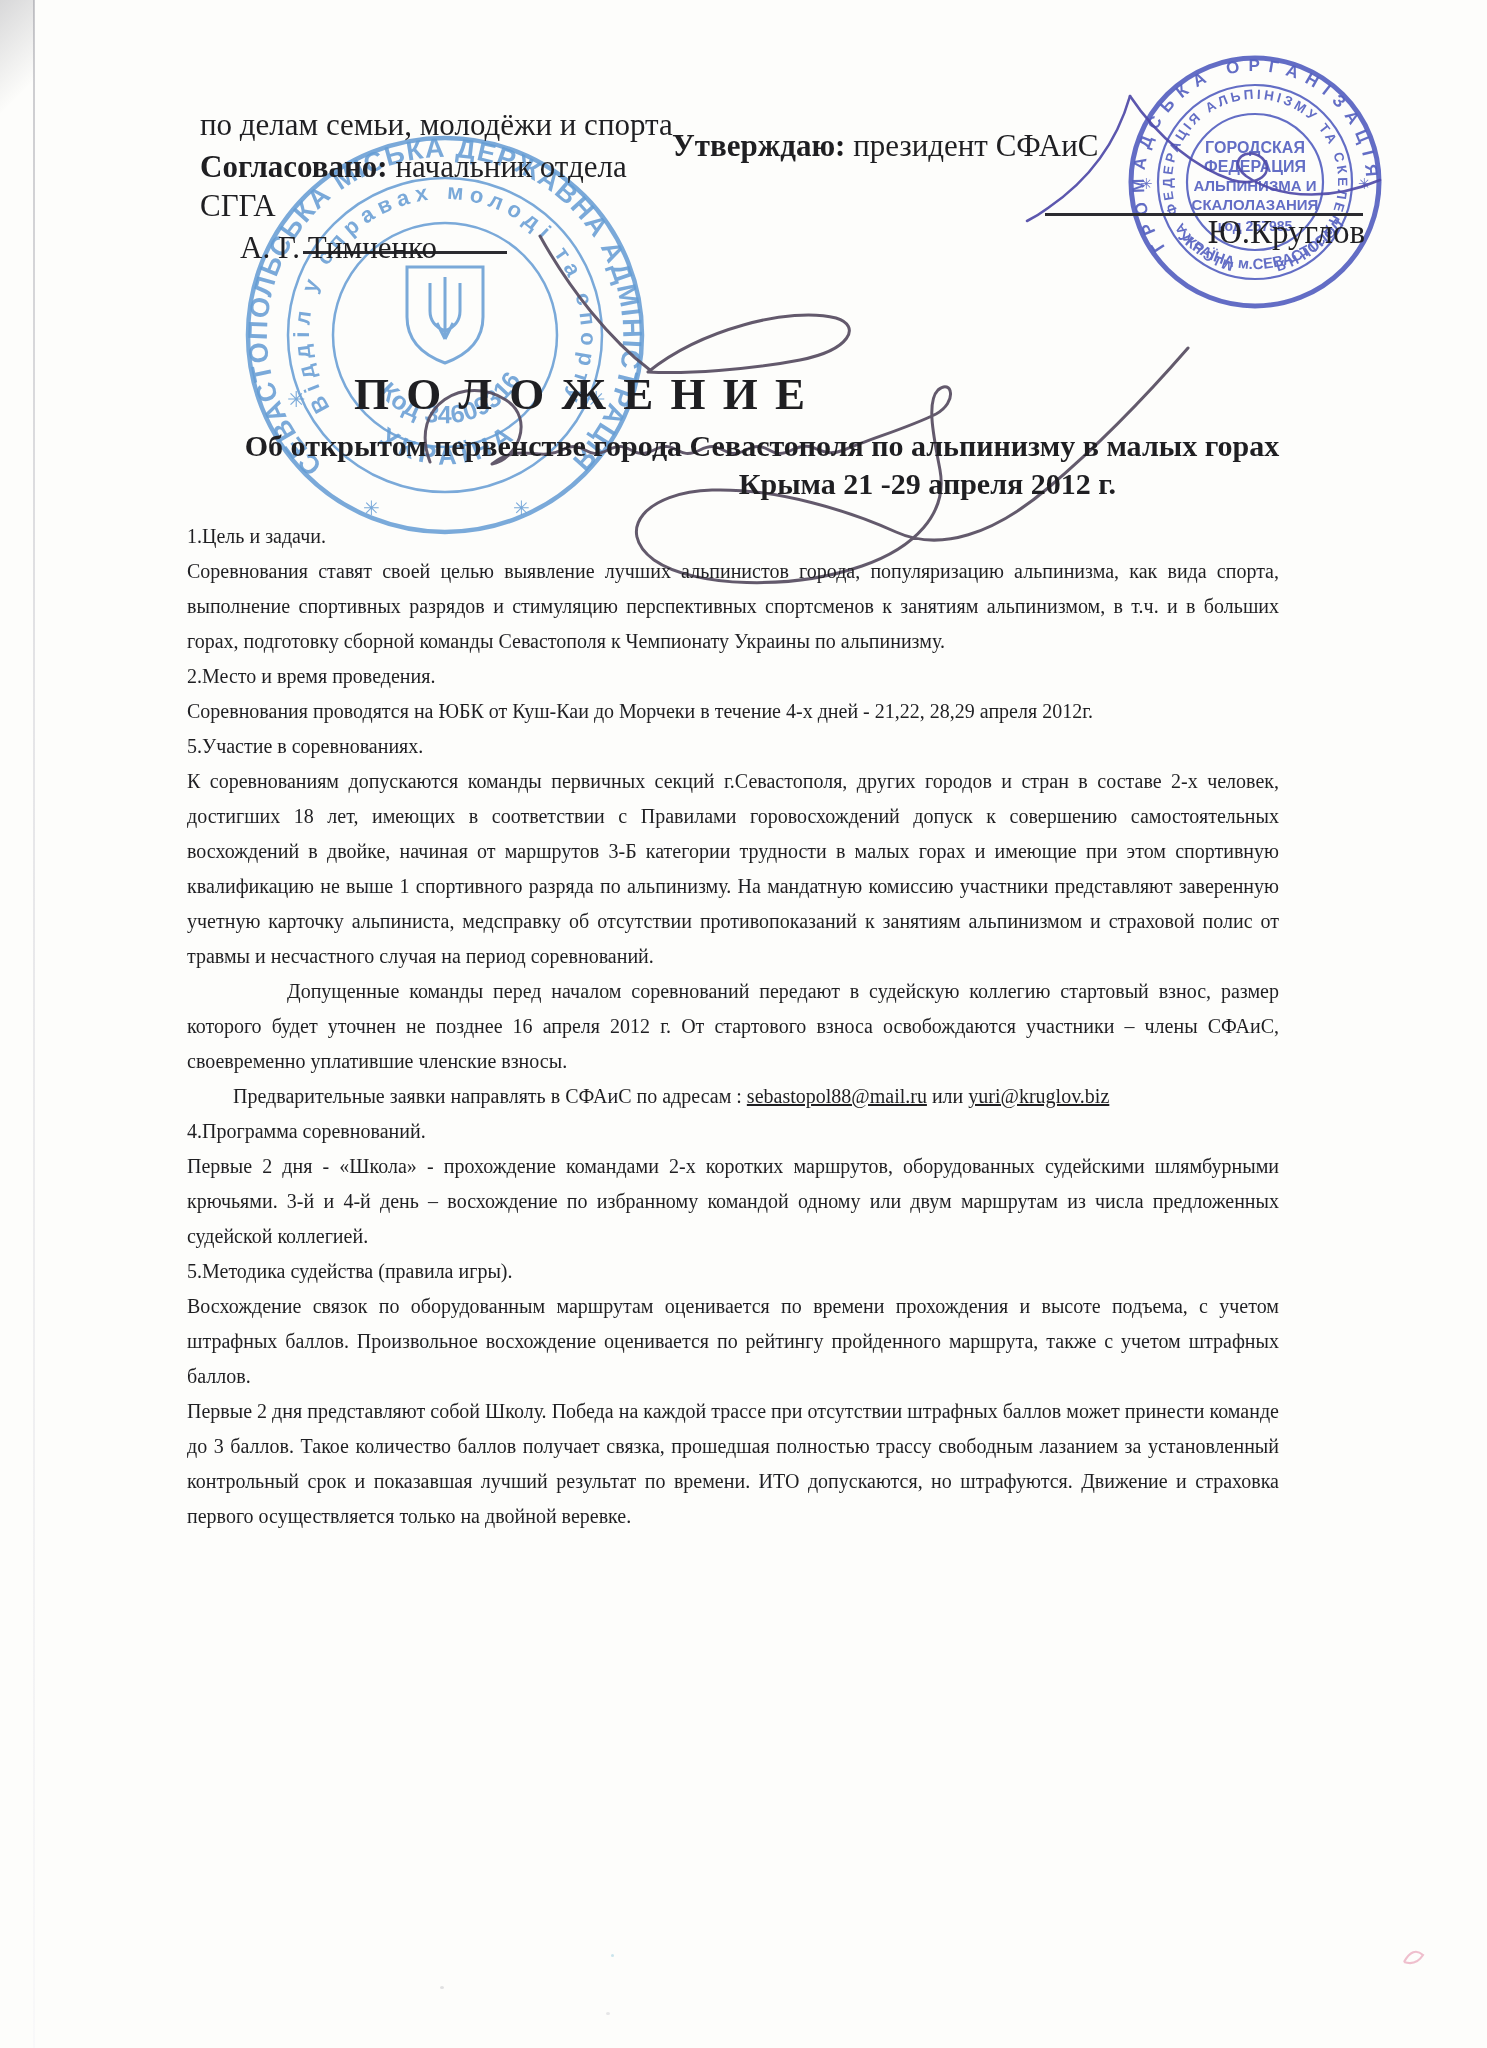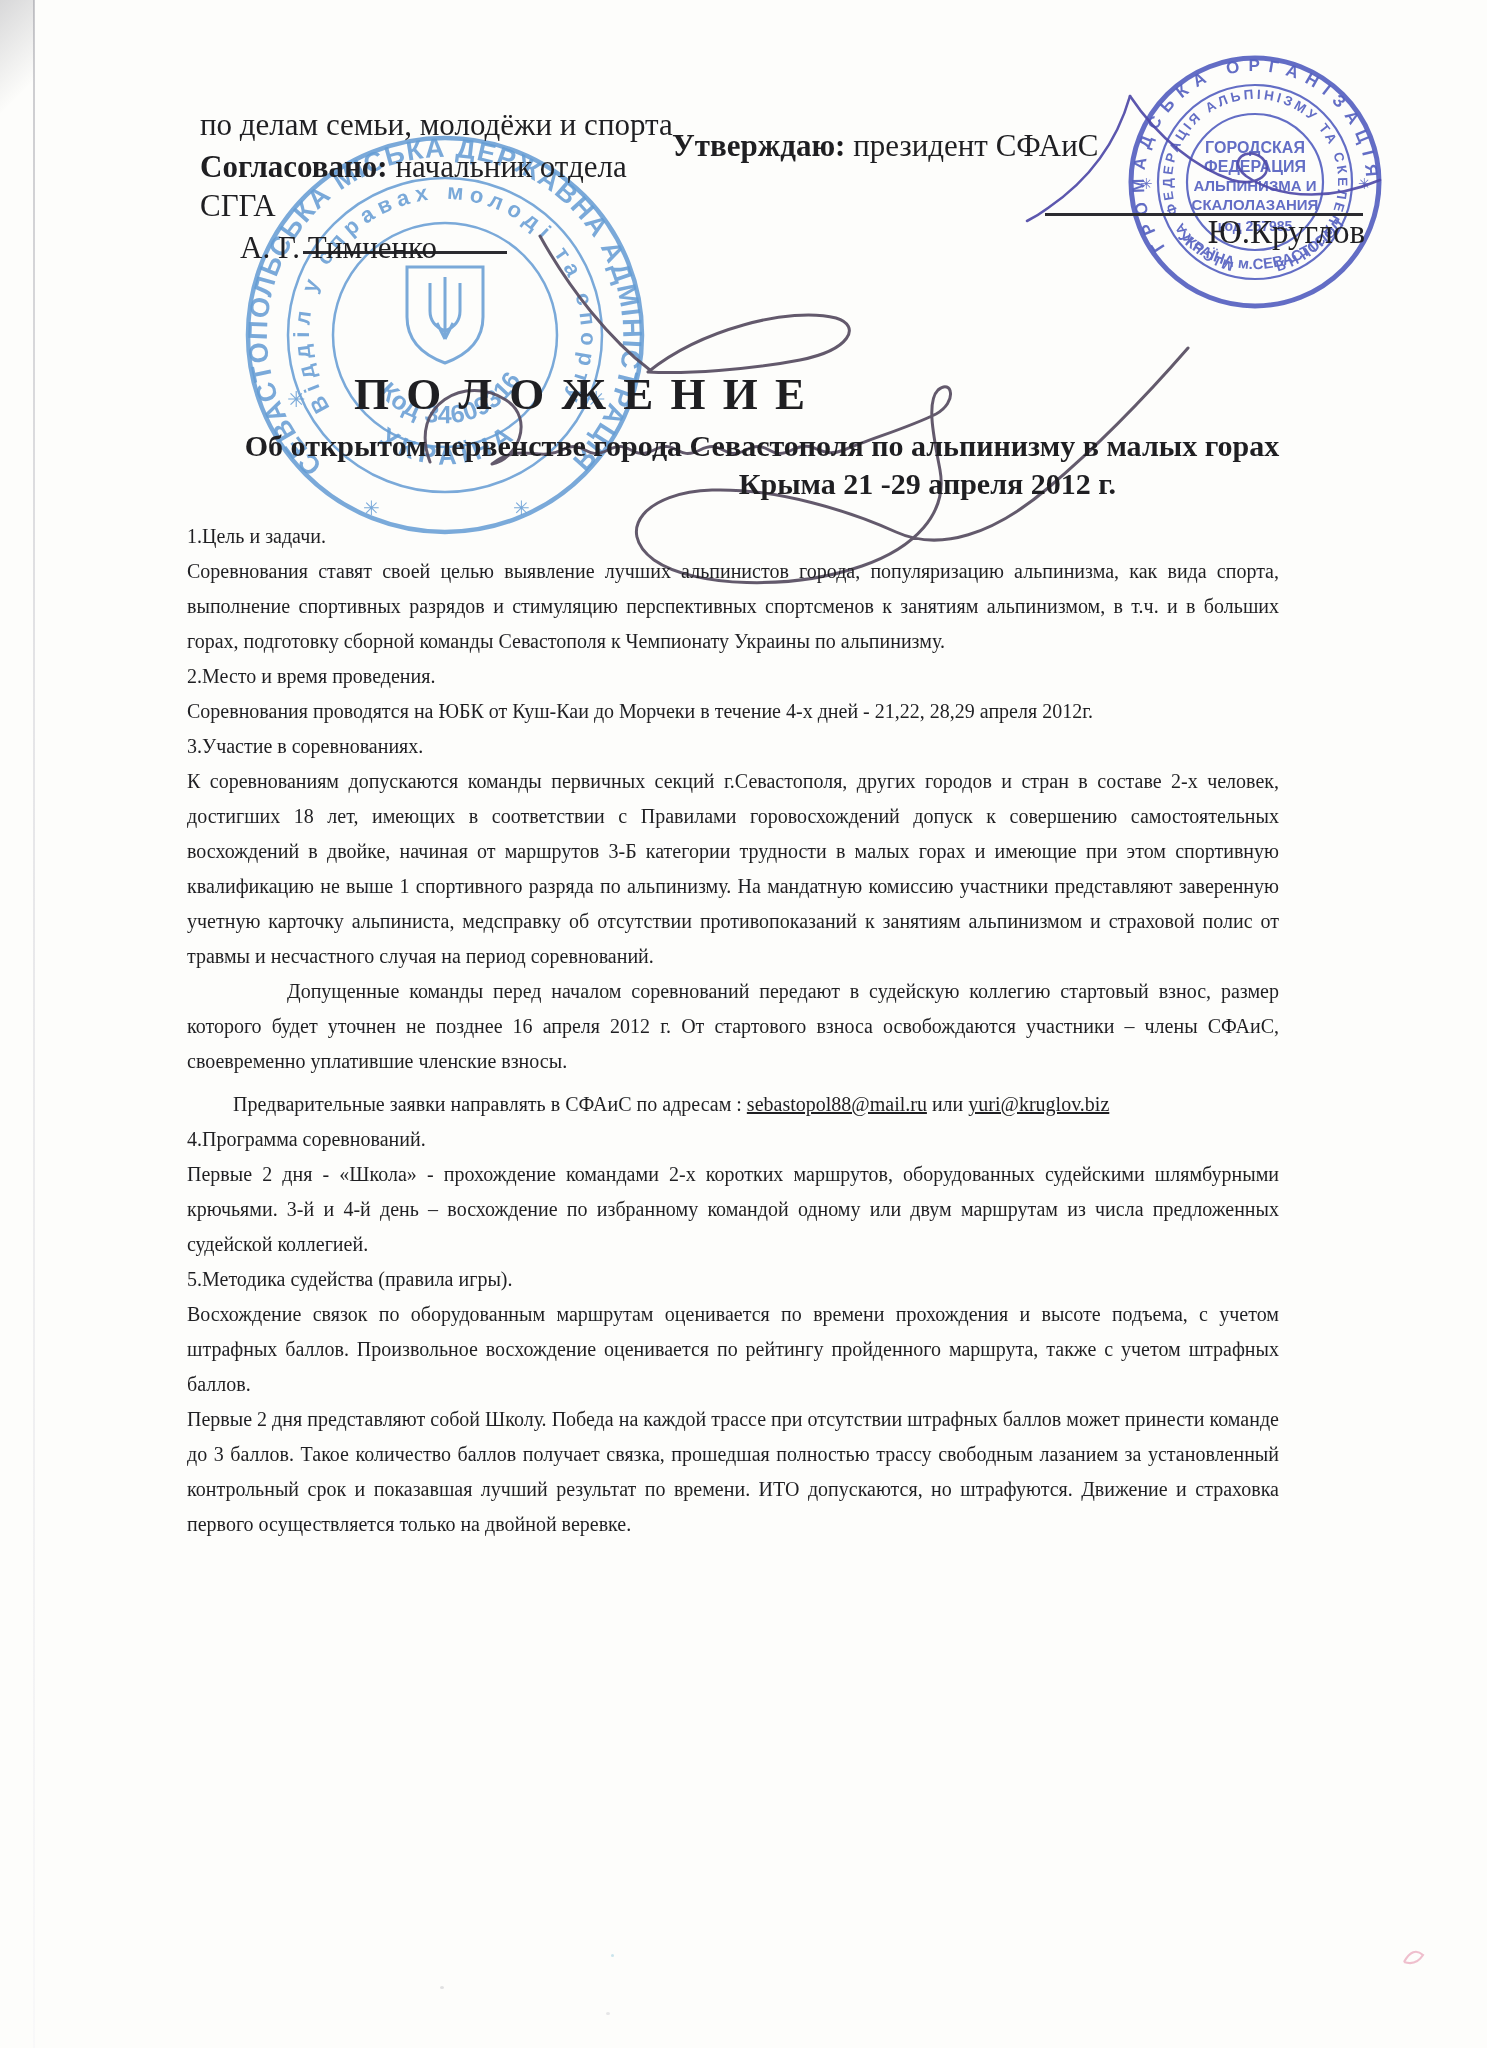--- a/index.html
+++ b/index.html
@@ -27,21 +27,21 @@
   .title-sub1{position:absolute;left:216px;top:429px;width:1092px;text-align:center;
               font-size:30px;font-weight:bold;}
   .title-sub2{position:absolute;left:188px;top:467px;width:928px;text-align:right;
               font-size:30px;font-weight:bold;}
   
   .content{position:absolute;left:187px;top:519px;width:1092px;font-size:20px;line-height:35px;}
   .content p{margin:0;}
   .content p.just{text-align:justify;}
   .content p.gap-g{}
   .content p.ind-100{text-indent:100px;}
-  .content p.ind-46{text-indent:46px;margin-top:8px;}
+  .content p.ind-46{text-indent:46px;}
   .content .ul{text-decoration:underline;}
   
   .stamp{position:absolute;mix-blend-mode:multiply;opacity:.88;}
   .stamp-left{left:235px;top:125px;}
   .stamp-right{left:1120px;top:47px;}
   .stamp-sans{font-family:"Liberation Sans", sans-serif;}
   .sigs{position:absolute;left:0;top:0;pointer-events:none;}
 </style>
 </head>
 <body>
@@ -165,21 +165,21 @@
 
   <div class="title-main">П О Л О Ж Е Н И Е</div>
   <div class="title-sub1">Об  открытом первенстве города Севастополя по альпинизму в малых горах</div>
   <div class="title-sub2">Крыма  21 -29 апреля 2012 г.</div>
 
   <div class="content">
       <p class=""><span>1.Цель и задачи.</span></p>
       <p class="just gap-g"><span>Соревнования  ставят своей целью выявление лучших альпинистов города, популяризацию альпинизма, как вида спорта, выполнение спортивных разрядов и стимуляцию перспективных спортсменов к занятиям альпинизмом, в т.ч. и в больших горах, подготовку сборной команды Севастополя к Чемпионату Украины по альпинизму.</span></p>
       <p class=""><span>2.Место и время проведения.</span></p>
       <p class="just"><span>Соревнования проводятся на ЮБК от  Куш-Каи до Морчеки  в течение 4-х  дней  - 21,22, 28,29 апреля 2012г.</span></p>
-      <p class="gap-g"><span>3.Участие в соревнованиях.</span></p>
+      <p class="gap-g"><span>5.Участие в соревнованиях.</span></p>
       <p class="just gap-g"><span>К соревнованиям допускаются команды первичных секций г.Севастополя, других городов  и стран в составе 2-х человек, достигших 18 лет, имеющих в соответствии с Правилами горовосхождений допуск к совершению самостоятельных восхождений в двойке, начиная от маршрутов 3-Б категории трудности в малых горах  и имеющие при этом спортивную квалификацию не выше 1 спортивного разряда по альпинизму. На мандатную комиссию   участники представляют заверенную учетную карточку альпиниста, медсправку об отсутствии противопоказаний к занятиям альпинизмом и страховой полис от травмы и несчастного случая на период соревнований.</span></p>
       <p class="just ind-100"><span>Допущенные команды перед началом соревнований передают в судейскую коллегию стартовый взнос, размер которого будет уточнен не позднее 16 апреля 2012 г. От стартового взноса освобождаются участники – члены СФАиС, своевременно уплатившие  членские взносы.</span></p>
       <p class="just ind-46"><span>Предварительные заявки направлять в СФАиС по адресам : </span><span class="ul">sebastopol88@mail.ru</span><span>    или </span><span class="ul">yuri@kruglov.biz</span></p>
       <p class="gap-g"><span>4.Программа соревнований.</span></p>
       <p class="just gap-g"><span>Первые 2 дня - «Школа» - прохождение командами 2-х коротких маршрутов, оборудованных судейскими шлямбурными крючьями.  3-й и 4-й день  – восхождение по избранному командой одному или двум маршрутам из числа предложенных судейской коллегией.</span></p>
       <p class="gap-g"><span>5.Методика судейства (правила игры).</span></p>
       <p class="just gap-g"><span>Восхождение связок по оборудованным  маршрутам оценивается по времени прохождения и высоте подъема, с учетом штрафных баллов. Произвольное восхождение оценивается по рейтингу пройденного маршрута, также  с учетом штрафных баллов.</span></p>
       <p class="just gap-g"><span>Первые 2 дня представляют собой Школу. Победа  на каждой трассе при отсутствии штрафных баллов может принести  команде до 3 баллов. Такое количество баллов получает связка, прошедшая  полностью трассу свободным лазанием за установленный контрольный срок и показавшая лучший результат по времени. ИТО допускаются, но штрафуются. Движение и страховка первого осуществляется только на двойной веревке.</span></p>
     </div>
 

